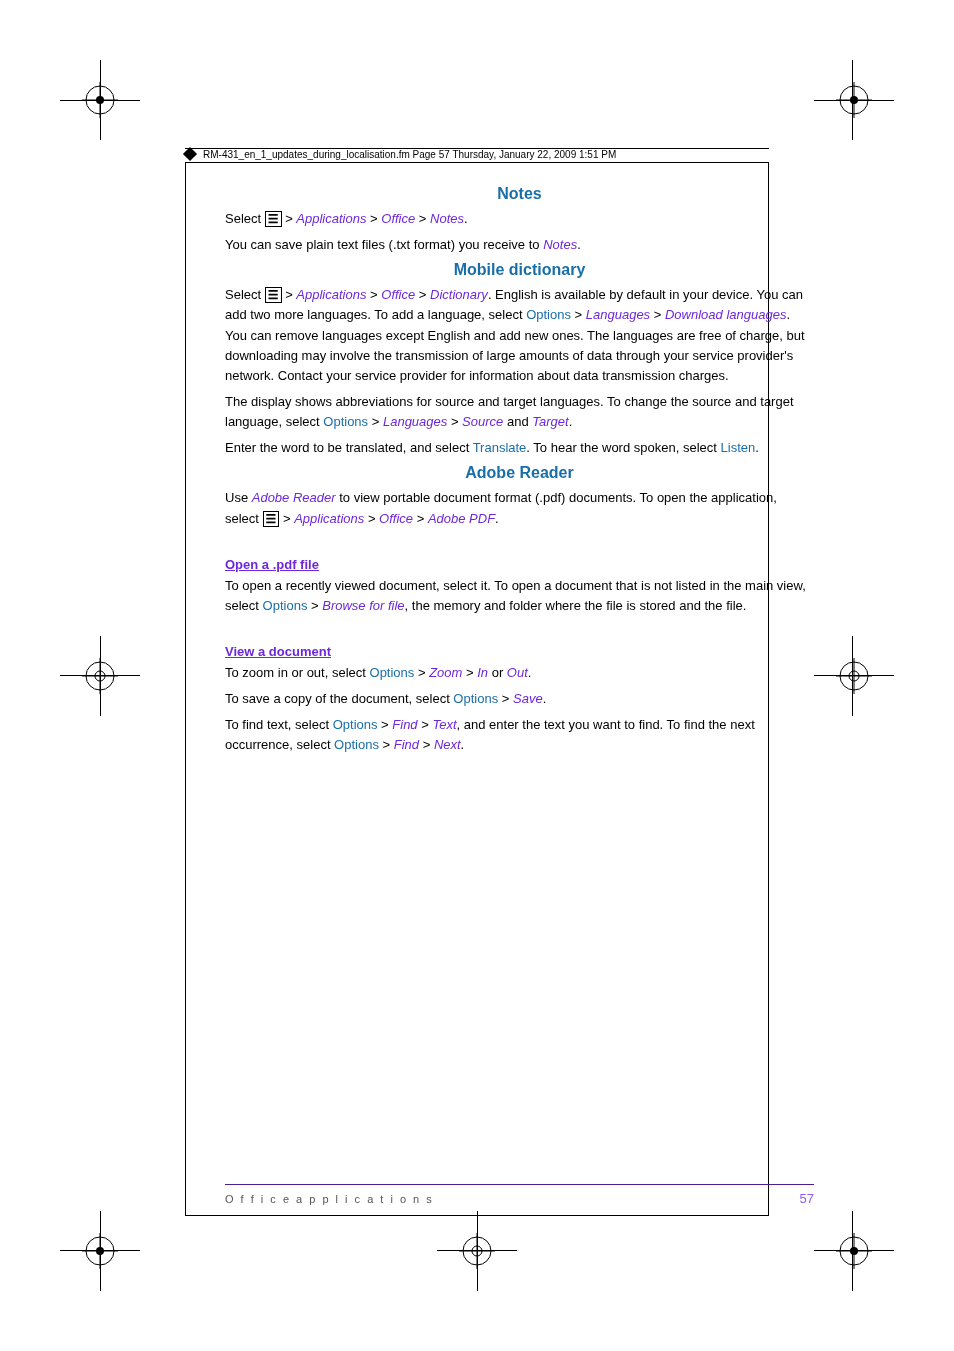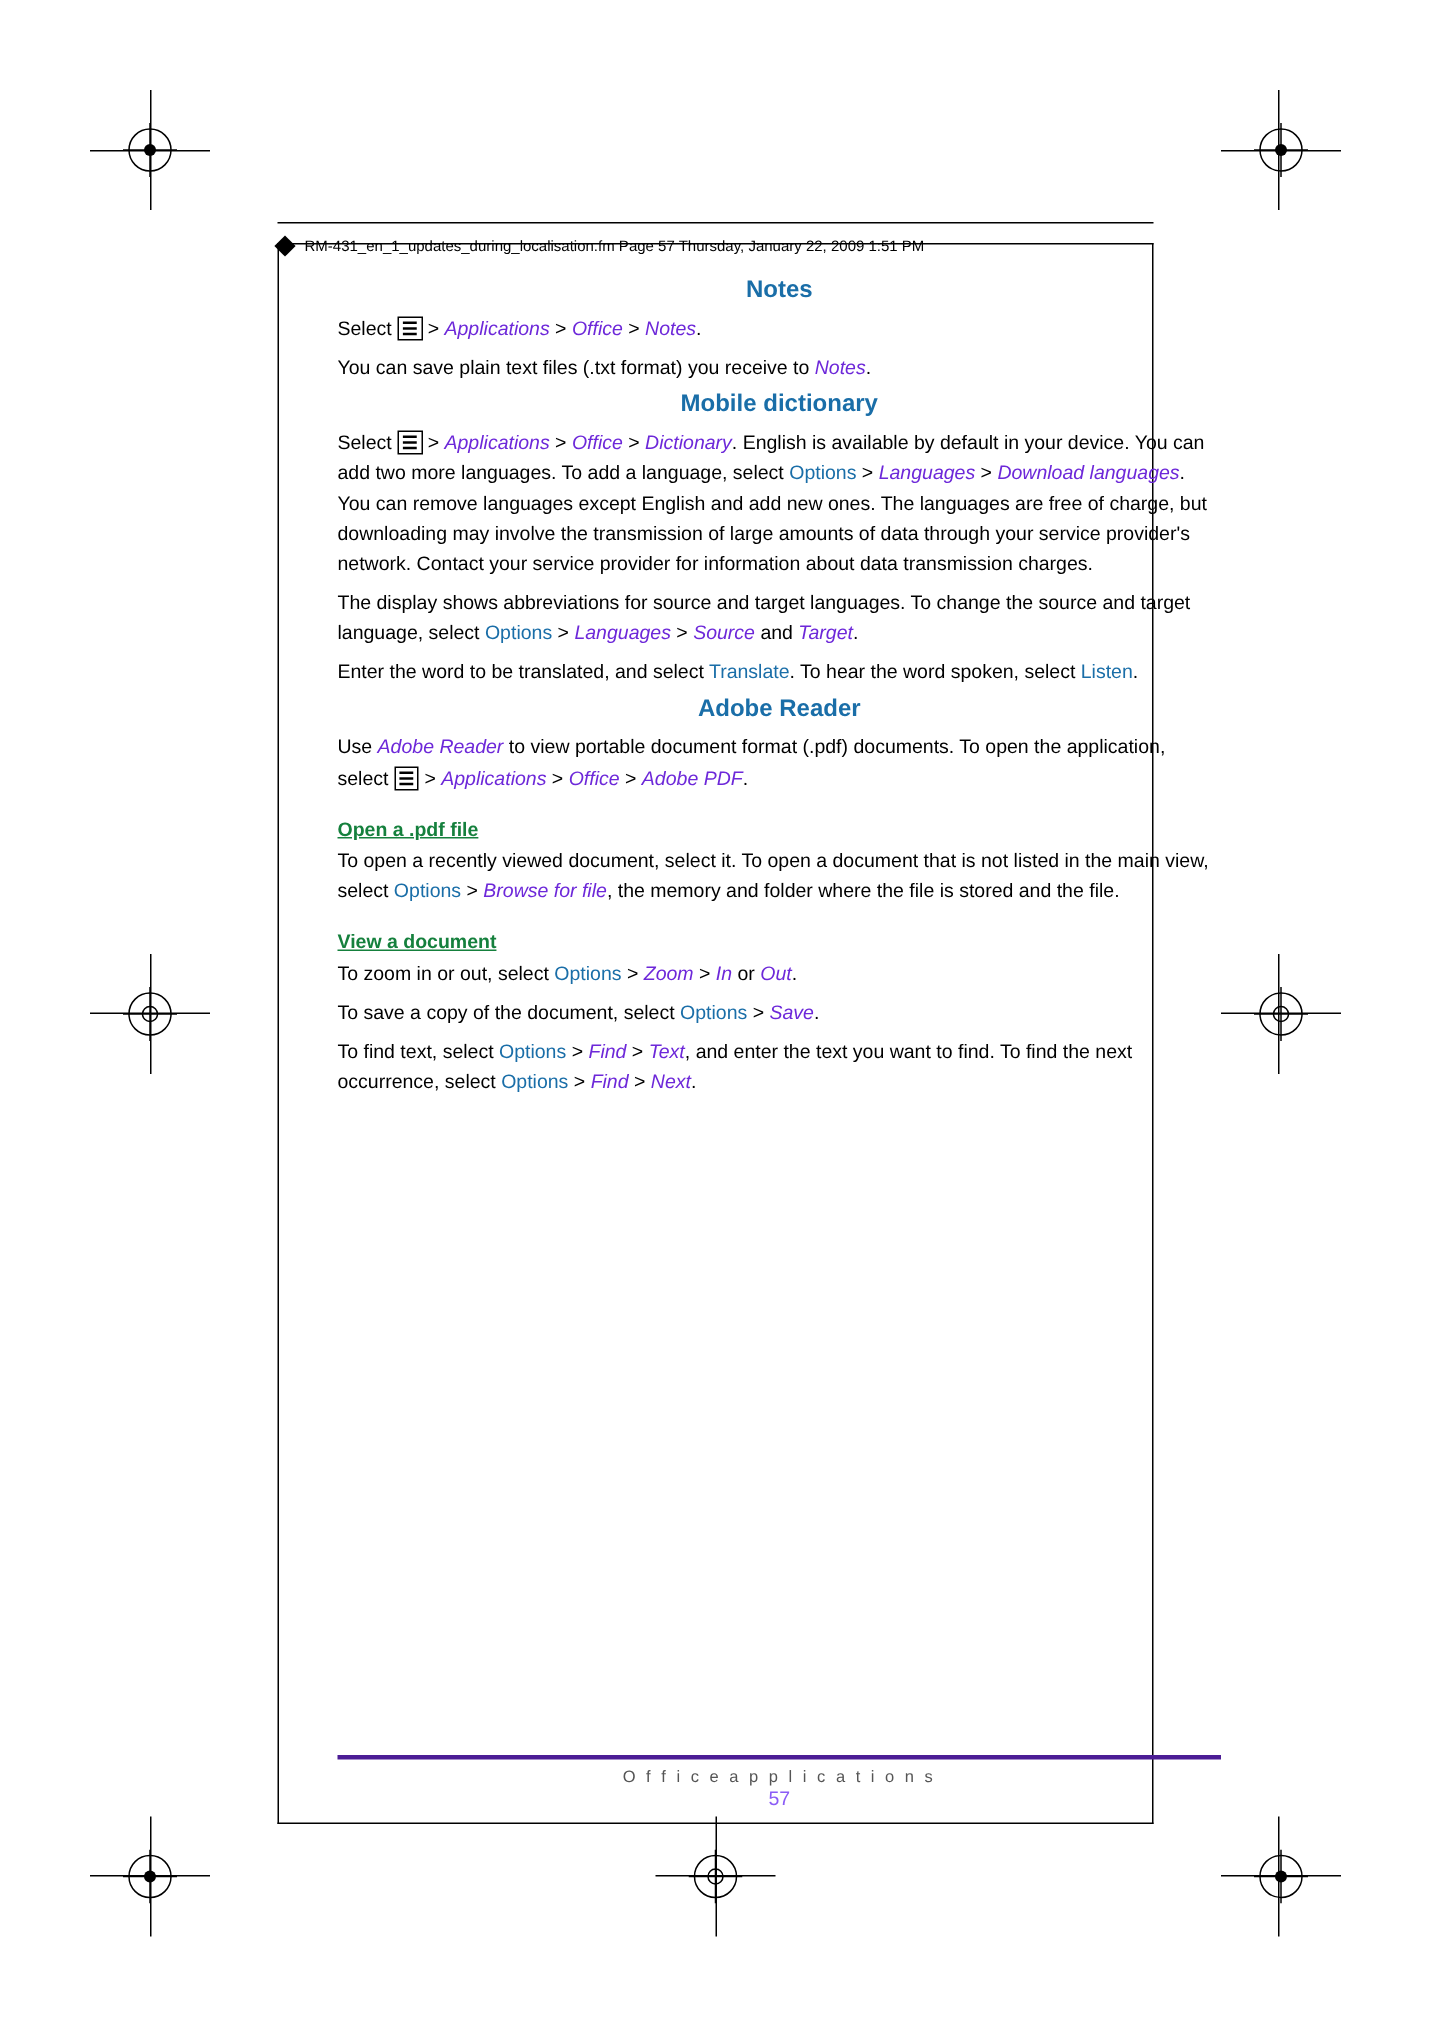--- a/index.html
+++ b/index.html
@@ -22,21 +22,21 @@
       padding: 0;
     }
 
     
     .file-header {
       position: absolute;
       top: 148px;
       left: 185px;
       right: 185px;
       border-top: 1px solid #000;
-      padding-top: 10px;
+      padding-top: 0;
       font-size: 10px;
       color: #000;
       display: flex;
       align-items: flex-start;
     }
 
     .file-header-diamond {
       width: 10px;
       height: 10px;
       background: #000;
@@ -69,22 +69,22 @@
     }
 
     .section-title:first-child {
       margin-top: 0;
     }
 
     .subsection-title {
       font-size: 13px;
       font-weight: bold;
       text-decoration: underline;
-      color: #15803d;
-      margin-top: 16px;
+      color: #6d28d9;
+      margin-top: 28px;
       margin-bottom: 4px;
     }
 
     
     p {
       font-size: 13px;
       line-height: 1.55;
       margin-bottom: 6px;
       color: #000;
     }
@@ -98,26 +98,25 @@
     .link-plain-blue {
       color: #1a6ea8;
     }
 
     
     .footer {
       position: absolute;
       bottom: 145px;
       left: 225px;
       right: 140px;
-      border-top: 3px solid #4c1d95;
+      border-top: 1px solid #4c1d95;
       padding-top: 6px;
       display: flex;
       justify-content: space-between;
       align-items: center;
-      flex-direction: column;
     }
 
     .footer-text {
       font-size: 11px;
       letter-spacing: 2px;
       color: #555;
     }
 
     .footer-page {
       font-size: 13px;

